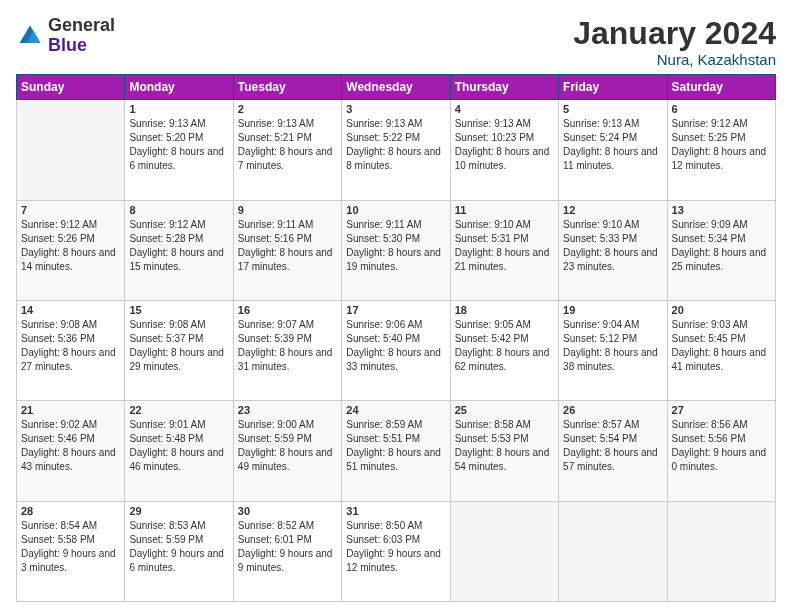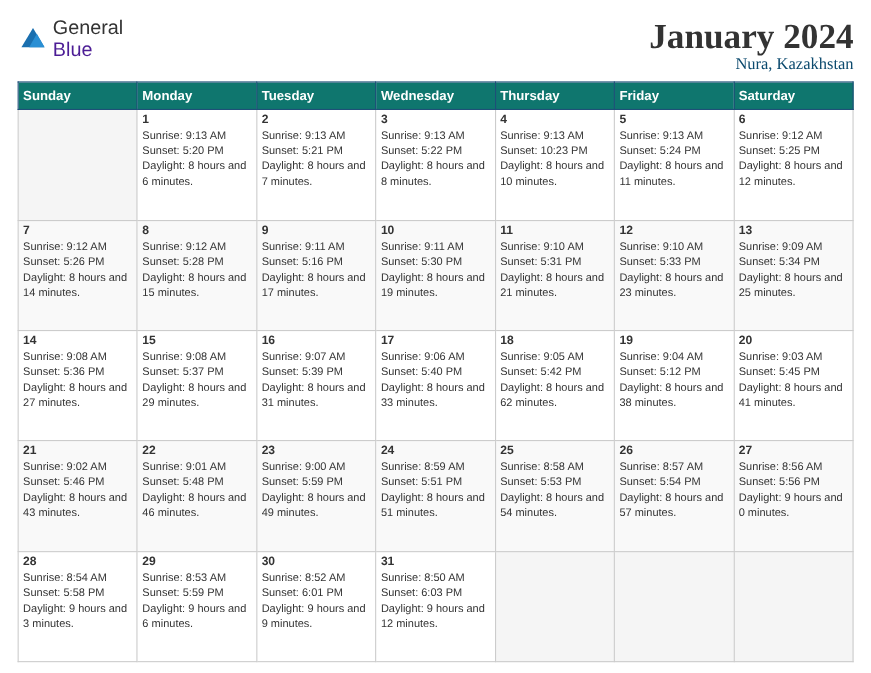--- a/index.html
+++ b/index.html
@@ -23,52 +23,51 @@
       align-items: flex-start;
       margin-bottom: 6px;
     }
     .logo {
       display: flex;
       align-items: center;
       gap: 4px;
     }
     .logo-text {
       font-size: 18px;
-      font-weight: normal;
+      font-weight: bold;
       line-height: 1.1;
     }
     .logo-general { color: #333; }
     .logo-blue { color: #4c1d95; }
     .logo-icon {
       width: 28px;
       height: 28px;
     }
     .title-block {
       text-align: right;
-      font-family: Liberation Serif, serif;
     }
     .title-block h1 {
       font-size: 32px;
       font-weight: bold;
       color: #333;
       line-height: 1.1;
     }
     .title-block h2 {
       font-size: 15px;
       color: #0c4a6e;
       font-weight: normal;
     }
     table {
       width: 100%;
       border-collapse: collapse;
       flex: 1;
       table-layout: fixed;
     }
     thead tr th {
-      background-color: #0f766e;
+      background-color: #a21caf;
       color: #fff;
       font-size: 12px;
       font-weight: bold;
       padding: 5px 4px;
       text-align: left;
       border: 1px solid #1e4f78;
     }
     tbody tr td {
       border: 1px solid #ccc;
       vertical-align: top;

